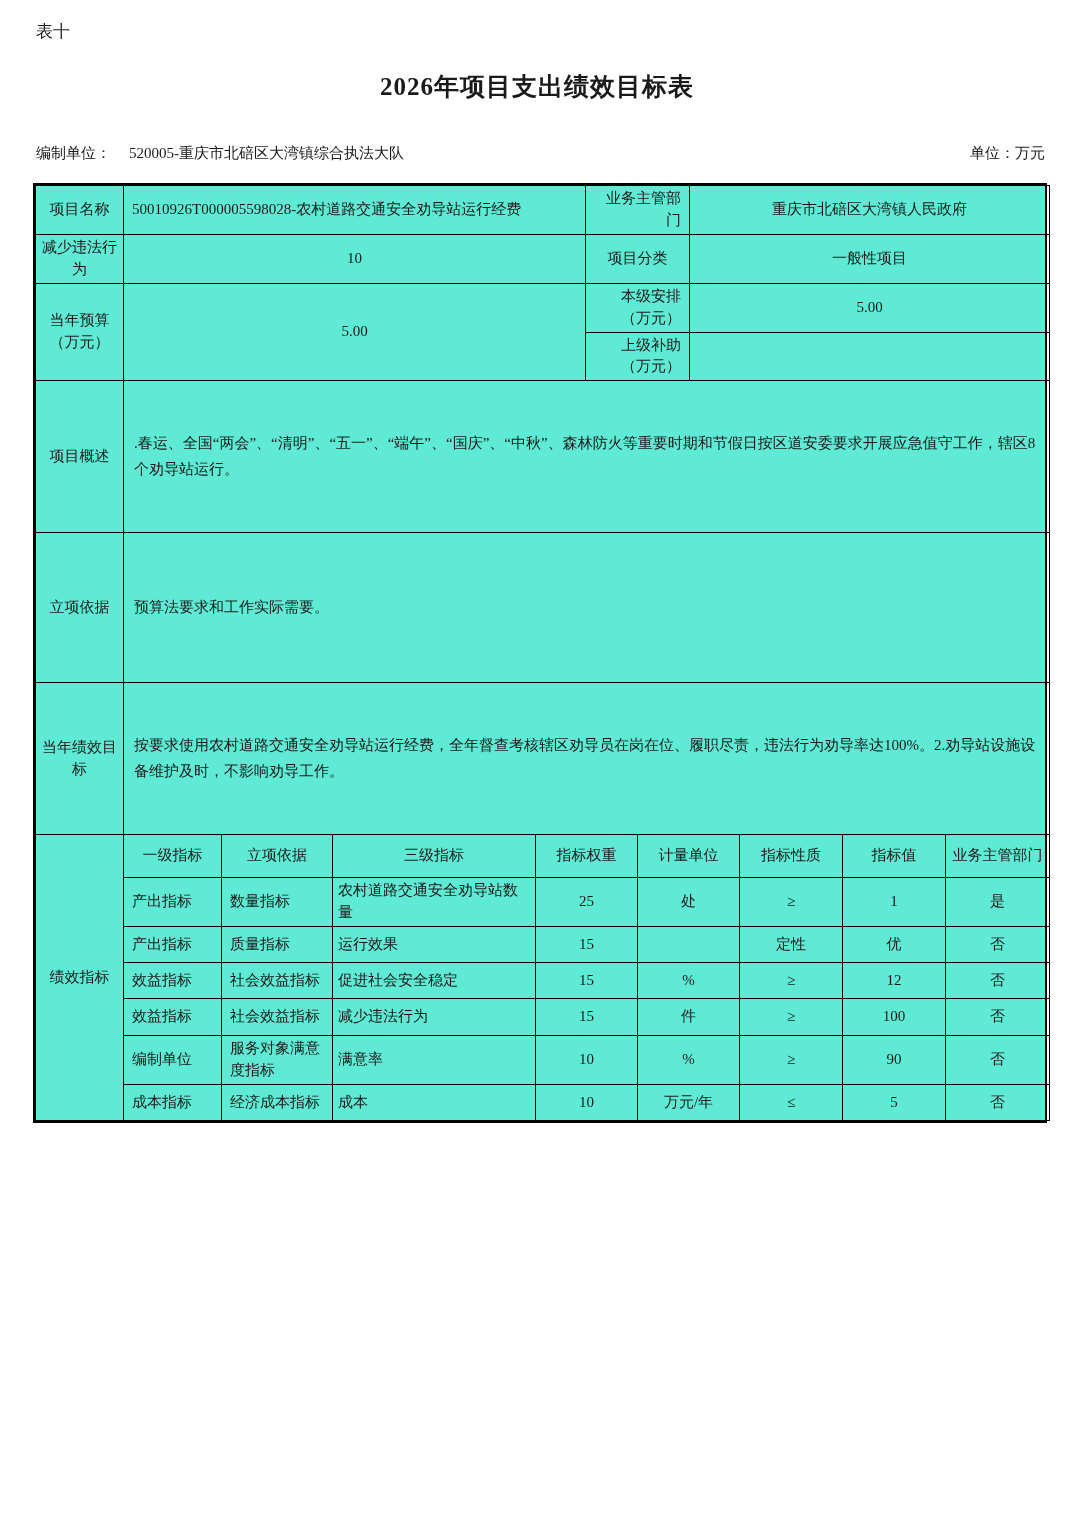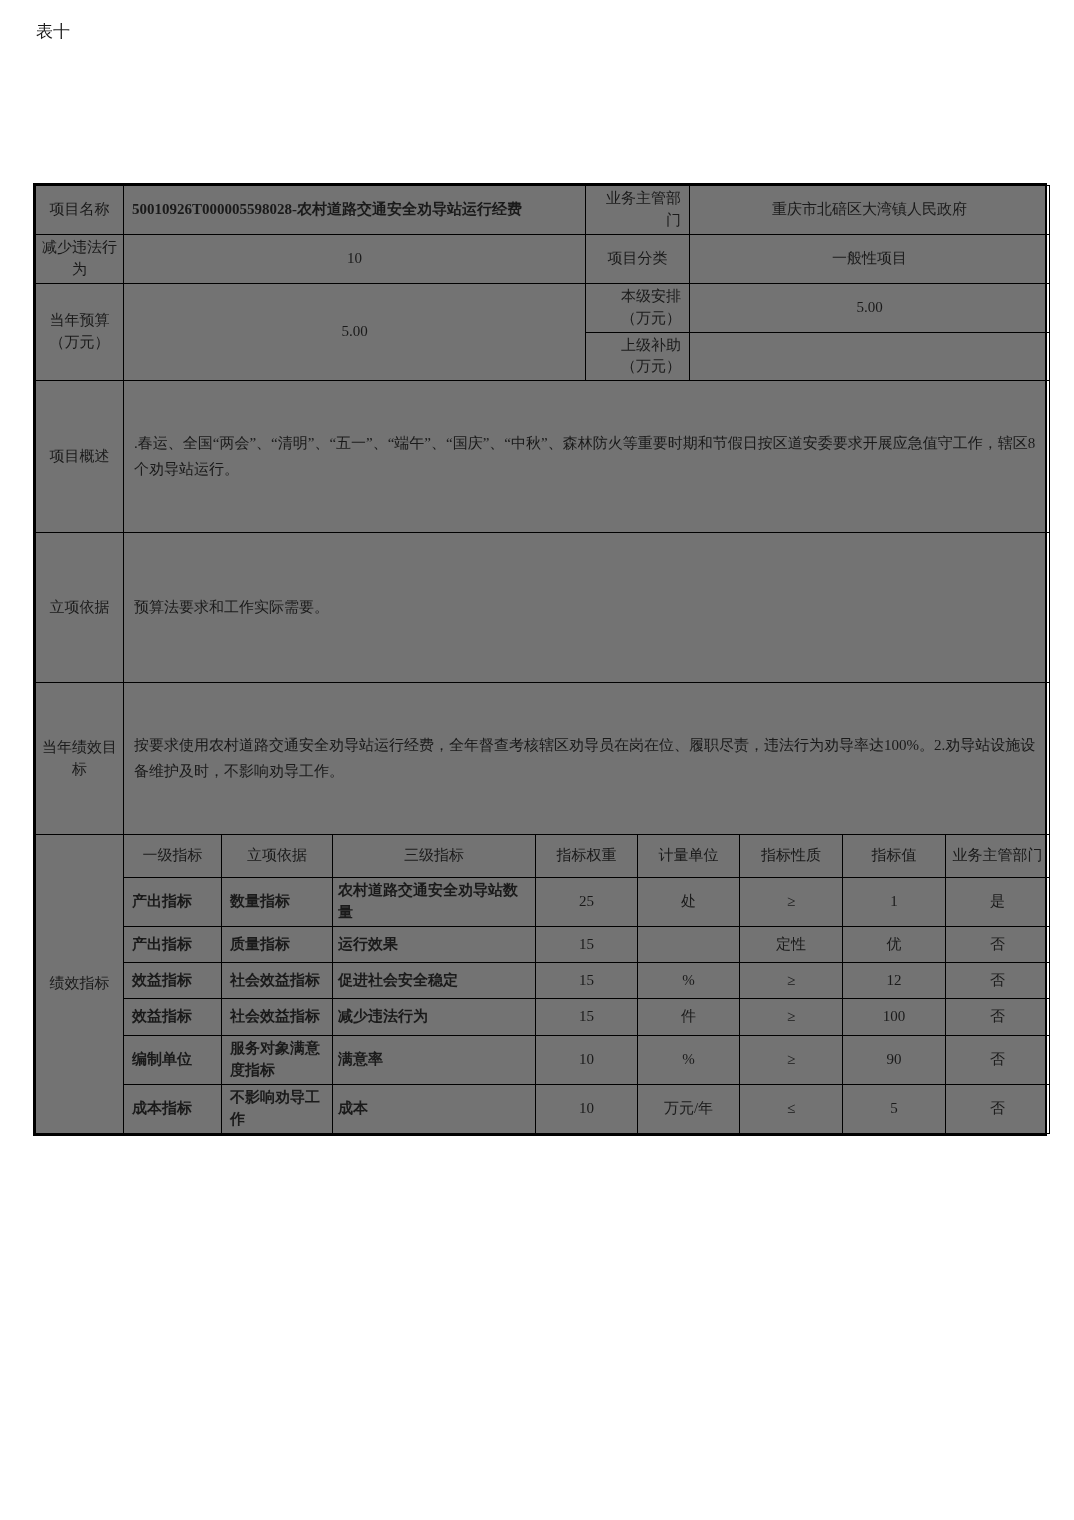--- a/index.html
+++ b/index.html
@@ -12,40 +12,47 @@
     overflow:hidden;
   }
   .tag{position:absolute;left:36px;top:20px;font-size:17px;}
   .title{position:absolute;left:0;top:70px;width:100%;text-align:center;
     font-size:25px;font-weight:bold;letter-spacing:1px;}
   .meta{position:absolute;left:36px;top:144px;width:1009px;
     display:flex;justify-content:space-between;font-size:15px;}
   .meta .val{margin-left:18px;}
   .meta .right{font-weight:bold;font-weight:normal;}
   .tablewrap{position:absolute;left:33px;top:183px;width:1014px;
-    border:2px solid #000;box-sizing:border-box;background:#737373;}
+    border:2px solid #000;box-sizing:border-box;background:#5eead4;}
   table.tbl{border-collapse:collapse;table-layout:fixed;width:100%;}
   table.tblB{margin-top:-1px;}
   .tbl td{border:1px solid #000;font-size:15px;vertical-align:middle;
     padding:2px 6px;line-height:1.45;word-break:break-all;overflow:hidden;}
   td.lab{text-align:center;padding:2px 4px;}
   td.ctr{text-align:center;}
-  td.lft{text-align:left;padding:2px 8px;font-weight:bold;}
+  td.lft{text-align:left;padding:2px 8px;}
   td.longtxt{text-align:left;padding:4px 10px;line-height:1.7;}
   td.dept{padding:2px 8px;text-align:right;}
   td.ind3{padding:2px 5px;}
 </style>
 </head>
 <body>
 
 <div class="sheet">
 
   <div class="tag">表十</div>
 
+  <div class="title">2026年项目支出绩效目标表</div>
 
+  <div class="meta">
+    <div>
+      <span>编制单位：</span><span class="val">520005-重庆市北碚区大湾镇综合执法大队</span>
+    </div>
+    <div class="right">单位：万元</div>
+  </div>
 
   <div class="tablewrap">
 
     <table class="tbl tblA">
       <colgroup>
           <col style="width:88px">
           <col style="width:462px">
           <col style="width:104px">
           <col style="width:360px">
         </colgroup>
@@ -156,21 +163,21 @@
         <td class="lft">服务对象满意度指标</td>
         <td class="lft ind3">满意率</td>
         <td class="ctr">10</td>
         <td class="ctr">%</td>
         <td class="ctr">≥</td>
         <td class="ctr">90</td>
         <td class="ctr">否</td>
       </tr>
       <tr style="height:36px">
         <td class="lft">成本指标</td>
-        <td class="lft">不影响劝导工作</td>
+        <td class="lft">经济成本指标</td>
         <td class="lft ind3">成本</td>
         <td class="ctr">10</td>
         <td class="ctr">万元/年</td>
         <td class="ctr">≤</td>
         <td class="ctr">5</td>
         <td class="ctr">否</td>
       </tr>
     </tbody>
       </table>
 

